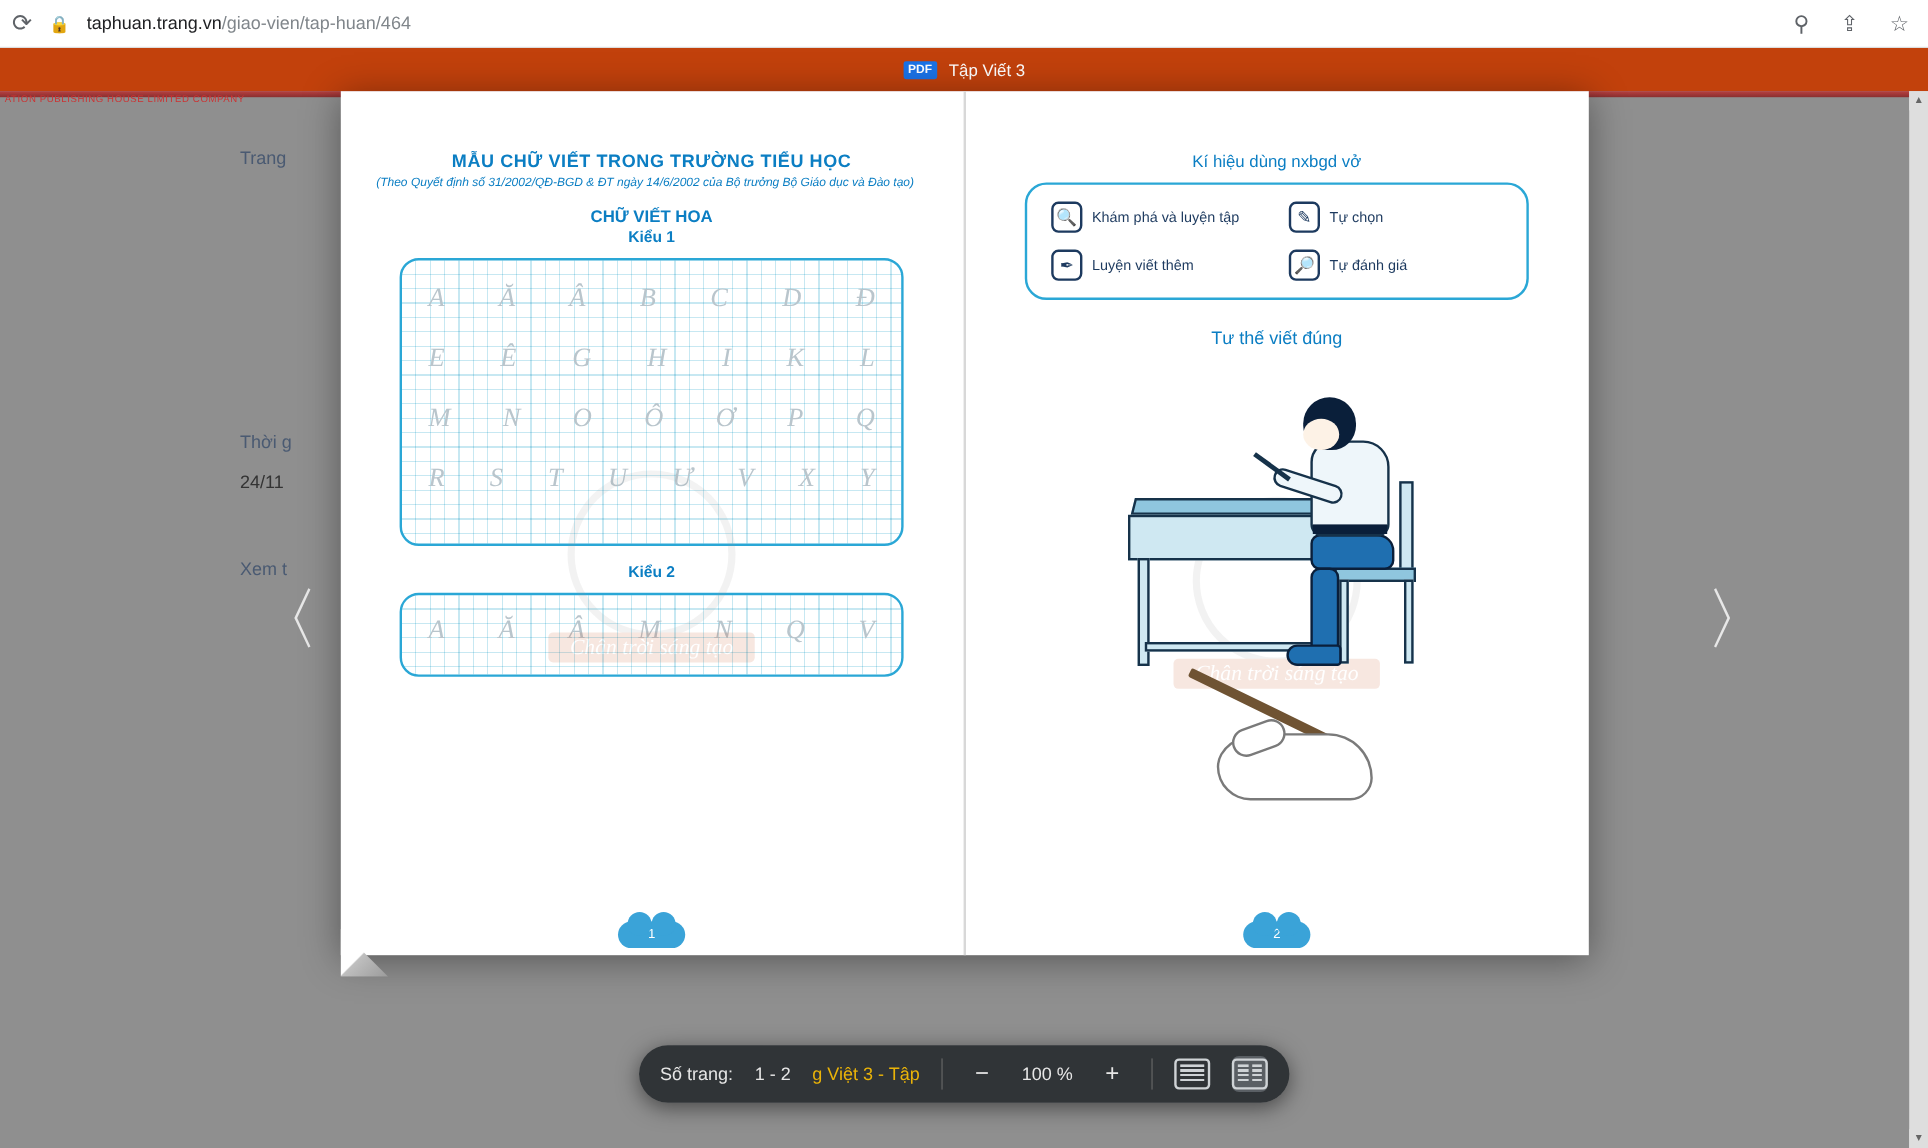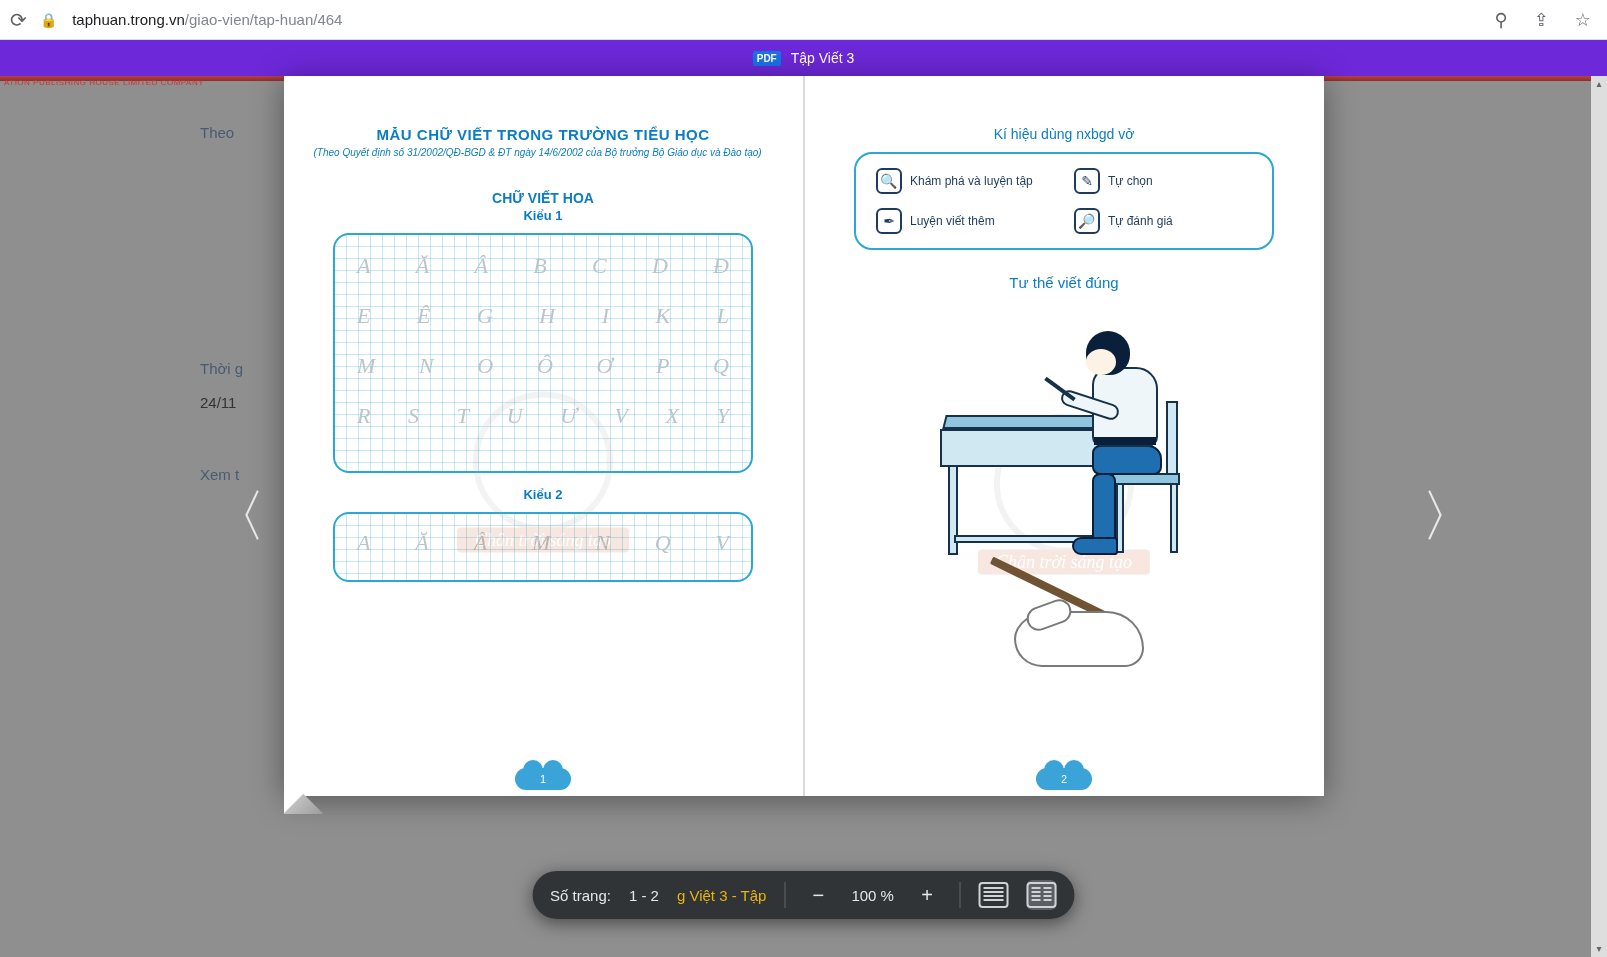--- a/index.html
+++ b/index.html
@@ -8,41 +8,41 @@
 
 .chrome { height:40px; background:#fff; border-bottom:1px solid #ddd; display:flex; align-items:center; padding:0 10px; gap:14px; }
 .chrome .reload { color:#5f6368; font-size:20px; }
 .chrome .lock { color:#5f6368; font-size:14px; }
 .chrome .url { color:#202124; font-size:15px; flex:0 0 auto; }
 .chrome .url .path { color:#80868b; }
 .chrome .spacer { flex:1; }
 .chrome .tool { color:#5f6368; font-size:18px; padding:0 6px; }
 
 
-.pdf-title { height:36px; background:#6d28d9; color:#fff; display:flex; align-items:center; justify-content:center; gap:10px; font-size:14px; }
+.pdf-title { height:36px; background:#c2410c; color:#fff; display:flex; align-items:center; justify-content:center; gap:10px; font-size:14px; }
 .pdf-title .badge { background:#1a73e8; color:#fff; font-size:10px; font-weight:bold; padding:2px 4px; border-radius:2px; }
 
 
 .viewer { position:relative; height:881px; background:#525659; }
 .back-blur { position:absolute; inset:0; background:#8f8f8f; }
 .back-band { position:absolute; top:0; left:0; right:0; height:5px; background:linear-gradient(#b84040,#8a2f2f); }
 .back-small { position:absolute; top:0; left:0; font-size:8px; color:#c33; letter-spacing:.5px; padding:2px 4px; }
 .back-text { position:absolute; left:200px; color:#4a5a72; font-size:15px; }
 
 
 .pages { position:absolute; left:50%; top:0; transform:translateX(-50%); width:1040px; height:720px; display:flex; background:#fff; box-shadow:0 4px 30px rgba(0,0,0,.4); }
 .pages::before { content:""; position:absolute; left:0; bottom:-18px; width:40px; height:40px; background:linear-gradient(135deg,#fff 48%,#bfbfbf 50%,#9a9a9a 100%); transform:rotate(0deg); clip-path:polygon(0 0,100% 100%,0 100%); }
 .page { flex:1; position:relative; padding:50px 30px 40px; }
 .gutter { width:2px; background:#d8d8d8; }
 
 
 .h-blue { color:#0b7ec3; text-align:center; font-weight:bold; }
 .h1 { font-size:15px; letter-spacing:.5px; }
 .sub { color:#0b7ec3; font-size:10px; margin-top:4px; font-style:italic; }
-.h2 { color:#0b7ec3; font-size:14px; text-align:center; margin-top:32px; font-weight:bold; }
+.h2 { color:#0b7ec3; font-size:14px; text-align:center; margin-top:14px; font-weight:bold; }
 .h3 { color:#0b7ec3; font-size:13px; text-align:center; margin-top:2px; font-weight:bold; }
 
 .gridbox { margin:10px auto 0; width:420px; border:2px solid #2aa7d6; border-radius:16px; background:repeating-linear-gradient(#fff,#fff 11px,#c7e8f2 11px,#c7e8f2 12px),repeating-linear-gradient(90deg,#fff,#fff 11px,#c7e8f2 11px,#c7e8f2 12px); background-blend-mode:multiply; padding:18px 22px; }
 .gridbox.tall { height:240px; }
 .gridbox.short { height:70px; padding:16px 22px; }
 .row-letters { display:flex; justify-content:space-between; margin-bottom:24px; }
 .row-letters span { font-family:'Brush Script MT','Segoe Script',cursive; color:#b9c5cc; font-size:22px; font-style:italic; }
 
 
 .wm { position:absolute; left:50%; top:55%; transform:translate(-50%,-50%); opacity:.12; text-align:center; color:#4a6; }
@@ -106,38 +106,38 @@
 .scroll-stub { position:absolute; right:0; top:0; width:16px; height:100%; background:#dedede; }
 .scroll-arrow { position:absolute; right:0; width:16px; height:16px; background:#dedede; color:#666; font-size:10px; text-align:center; line-height:16px; }
 </style>
 </head>
 <body>
 
 <div class="chrome">
   <span class="reload">⟳</span>
   <span class="lock">🔒</span>
   <span class="url">
-    <span>taphuan.trong.vn</span><span class="path">/giao-vien/tap-huan/464</span>
+    <span>taphuan.trang.vn</span><span class="path">/giao-vien/tap-huan/464</span>
   </span>
   <span class="spacer"></span>
   <span class="tool">⚲</span>
   <span class="tool">⇪</span>
   <span class="tool">☆</span>
 </div>
 
 <div class="pdf-title">
   <span class="badge">PDF</span>
   <span>Tập Viết 3</span>
 </div>
 
 <div class="viewer">
   <div class="back-blur">
     <div class="back-band"></div>
     <div class="back-small">ATION PUBLISHING HOUSE LIMITED COMPANY</div>
-    <div class="back-text" style="top:48px">Theo</div>
+    <div class="back-text" style="top:48px">Trang</div>
     <div class="back-text" style="top:284px">Thời g</div>
     <div class="back-text" style="top:318px;color:#333">24/11</div>
     <div class="back-text" style="top:390px">Xem t</div>
   </div>
 
   <div class="nav-arrow left">〈</div>
   <div class="nav-arrow right">〉</div>
 
   <div class="pages">
 

